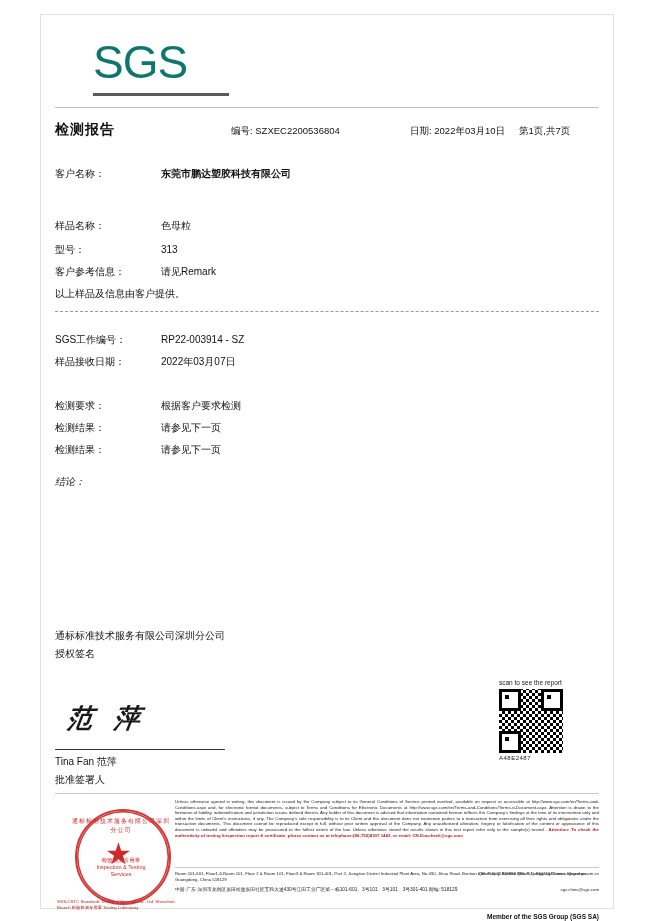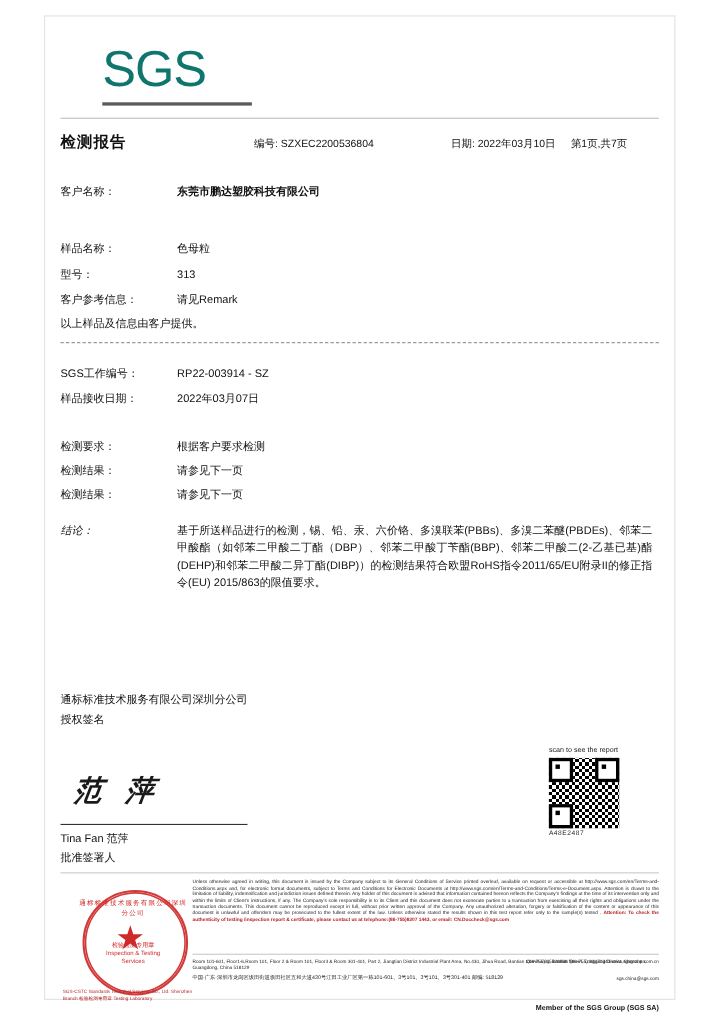--- a/index.html
+++ b/index.html
@@ -396,21 +396,20 @@
       <span class="flabel">检测要求：</span><span class="fvalue">根据客户要求检测</span>
     </div>
     <div class="frow" style="top:406px">
       <span class="flabel">检测结果：</span><span class="fvalue">请参见下一页</span>
     </div>
     <div class="frow" style="top:428px">
       <span class="flabel">检测结果：</span><span class="fvalue">请参见下一页</span>
     </div>
 
     <div class="concl-label" style="top:460px">结论：</div>
-    <div class="concl-text" style="top:460px">基于所送样品进行的检测，锡、铅、汞、六价铬、多溴联苯(PBBs)、多溴二苯醚(PBDEs)、邻苯二甲酸酯（如邻苯二甲酸二丁酯（DBP）、邻苯二甲酸丁苄酯(BBP)、邻苯二甲酸二(2-乙基已基)酯(DEHP)和邻苯二甲酸二异丁酯(DIBP)）的检测结果符合欧盟RoHS指令2011/65/EU附录II的修正指令(EU) 2015/863的限值要求。</div>
 
     <div class="company-line">通标标准技术服务有限公司深圳分公司</div>
     <div class="auth-line">授权签名</div>
     <div class="sig-script">范 萍</div>
     <div class="sig-rule"></div>
     <div class="sig-name">Tina Fan 范萍</div>
     <div class="sig-role">批准签署人</div>
 
     <div class="qr-caption">scan to see the report</div>
     <div class="qr-box">

